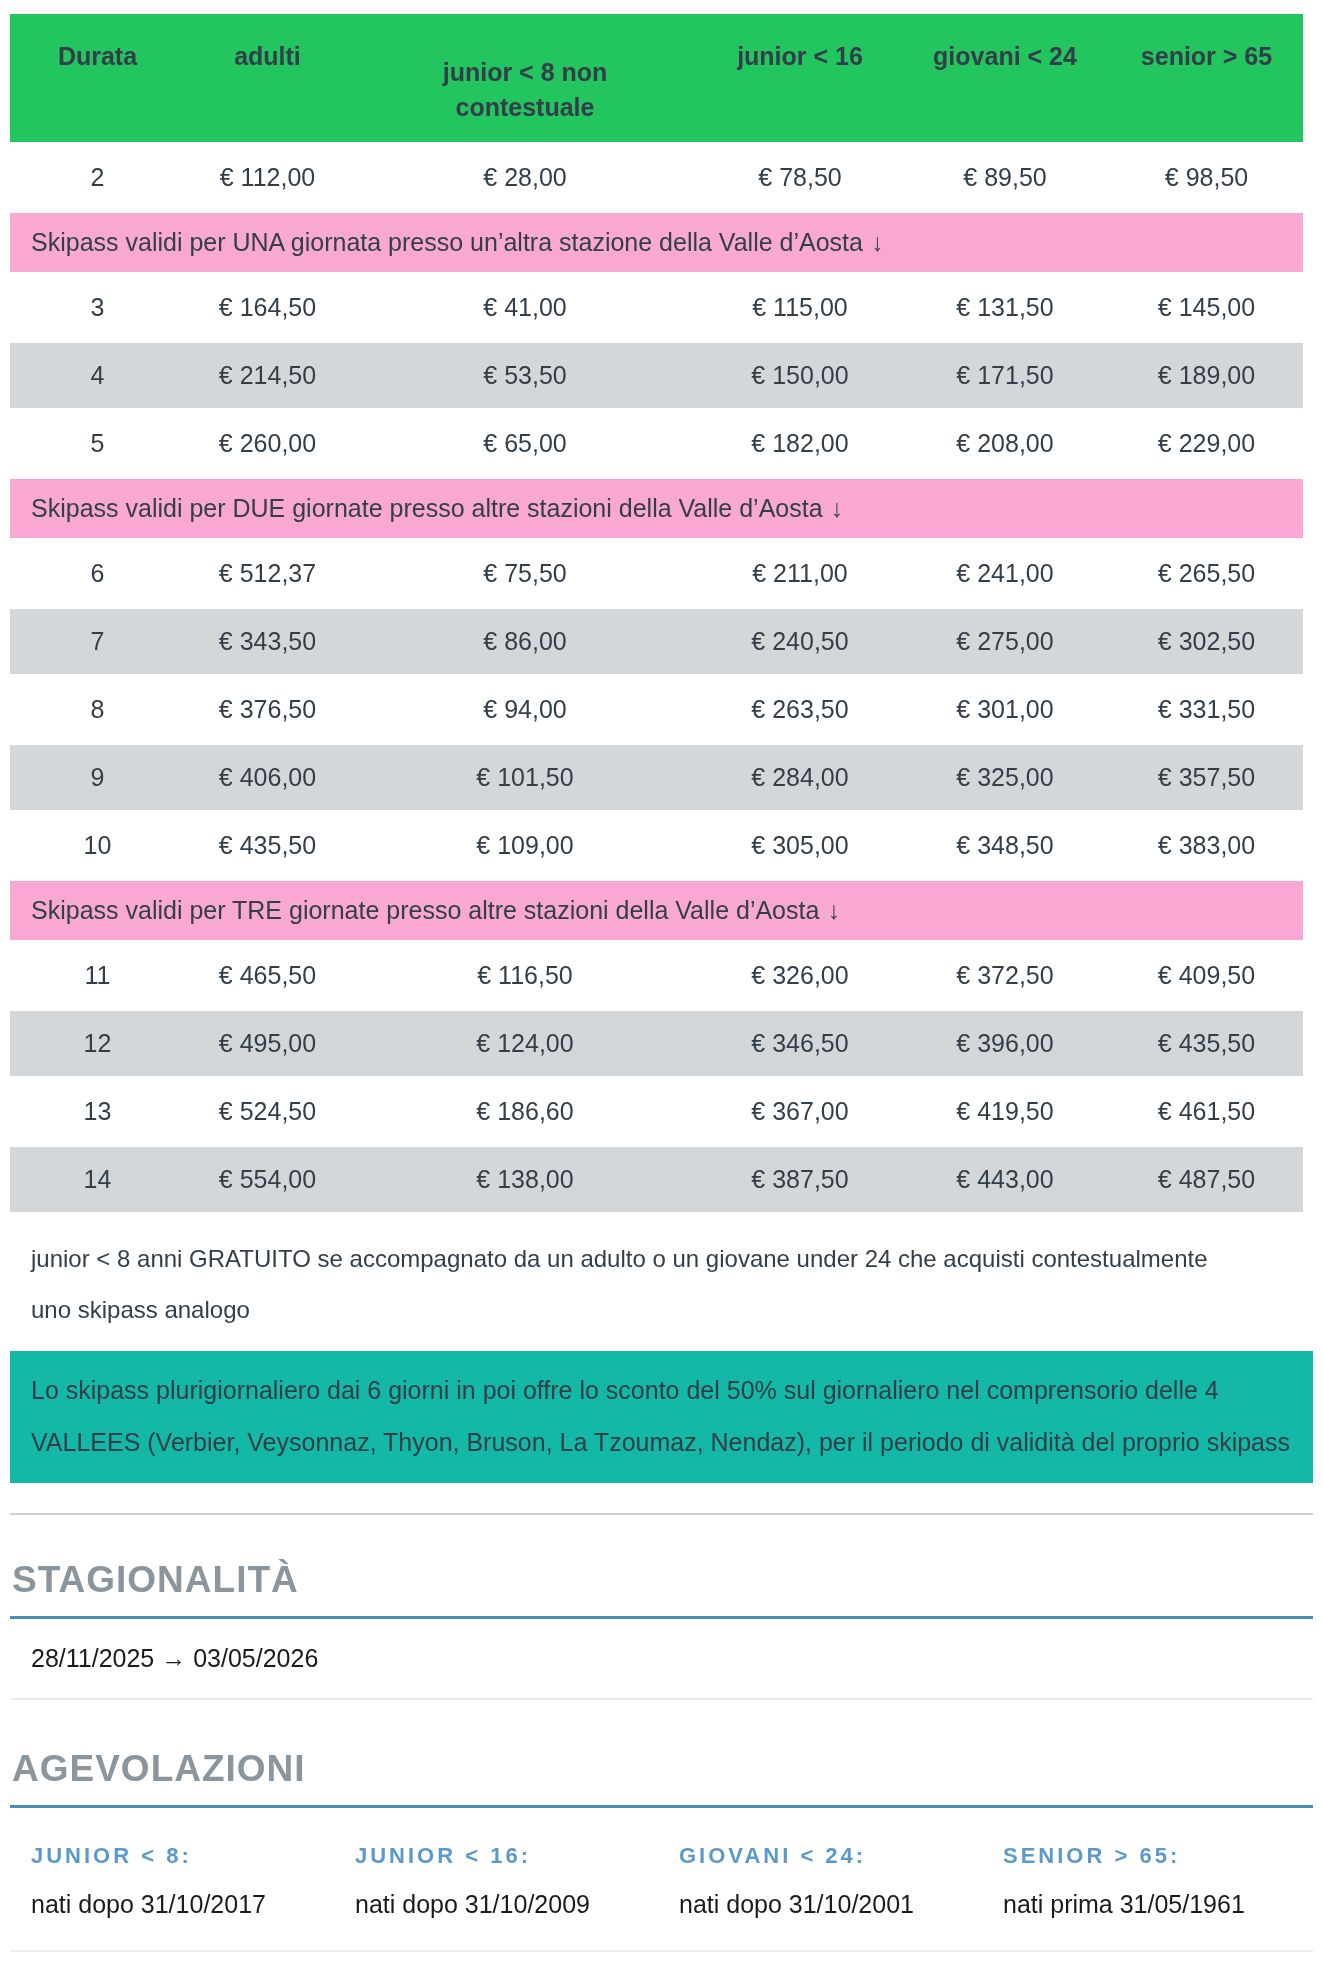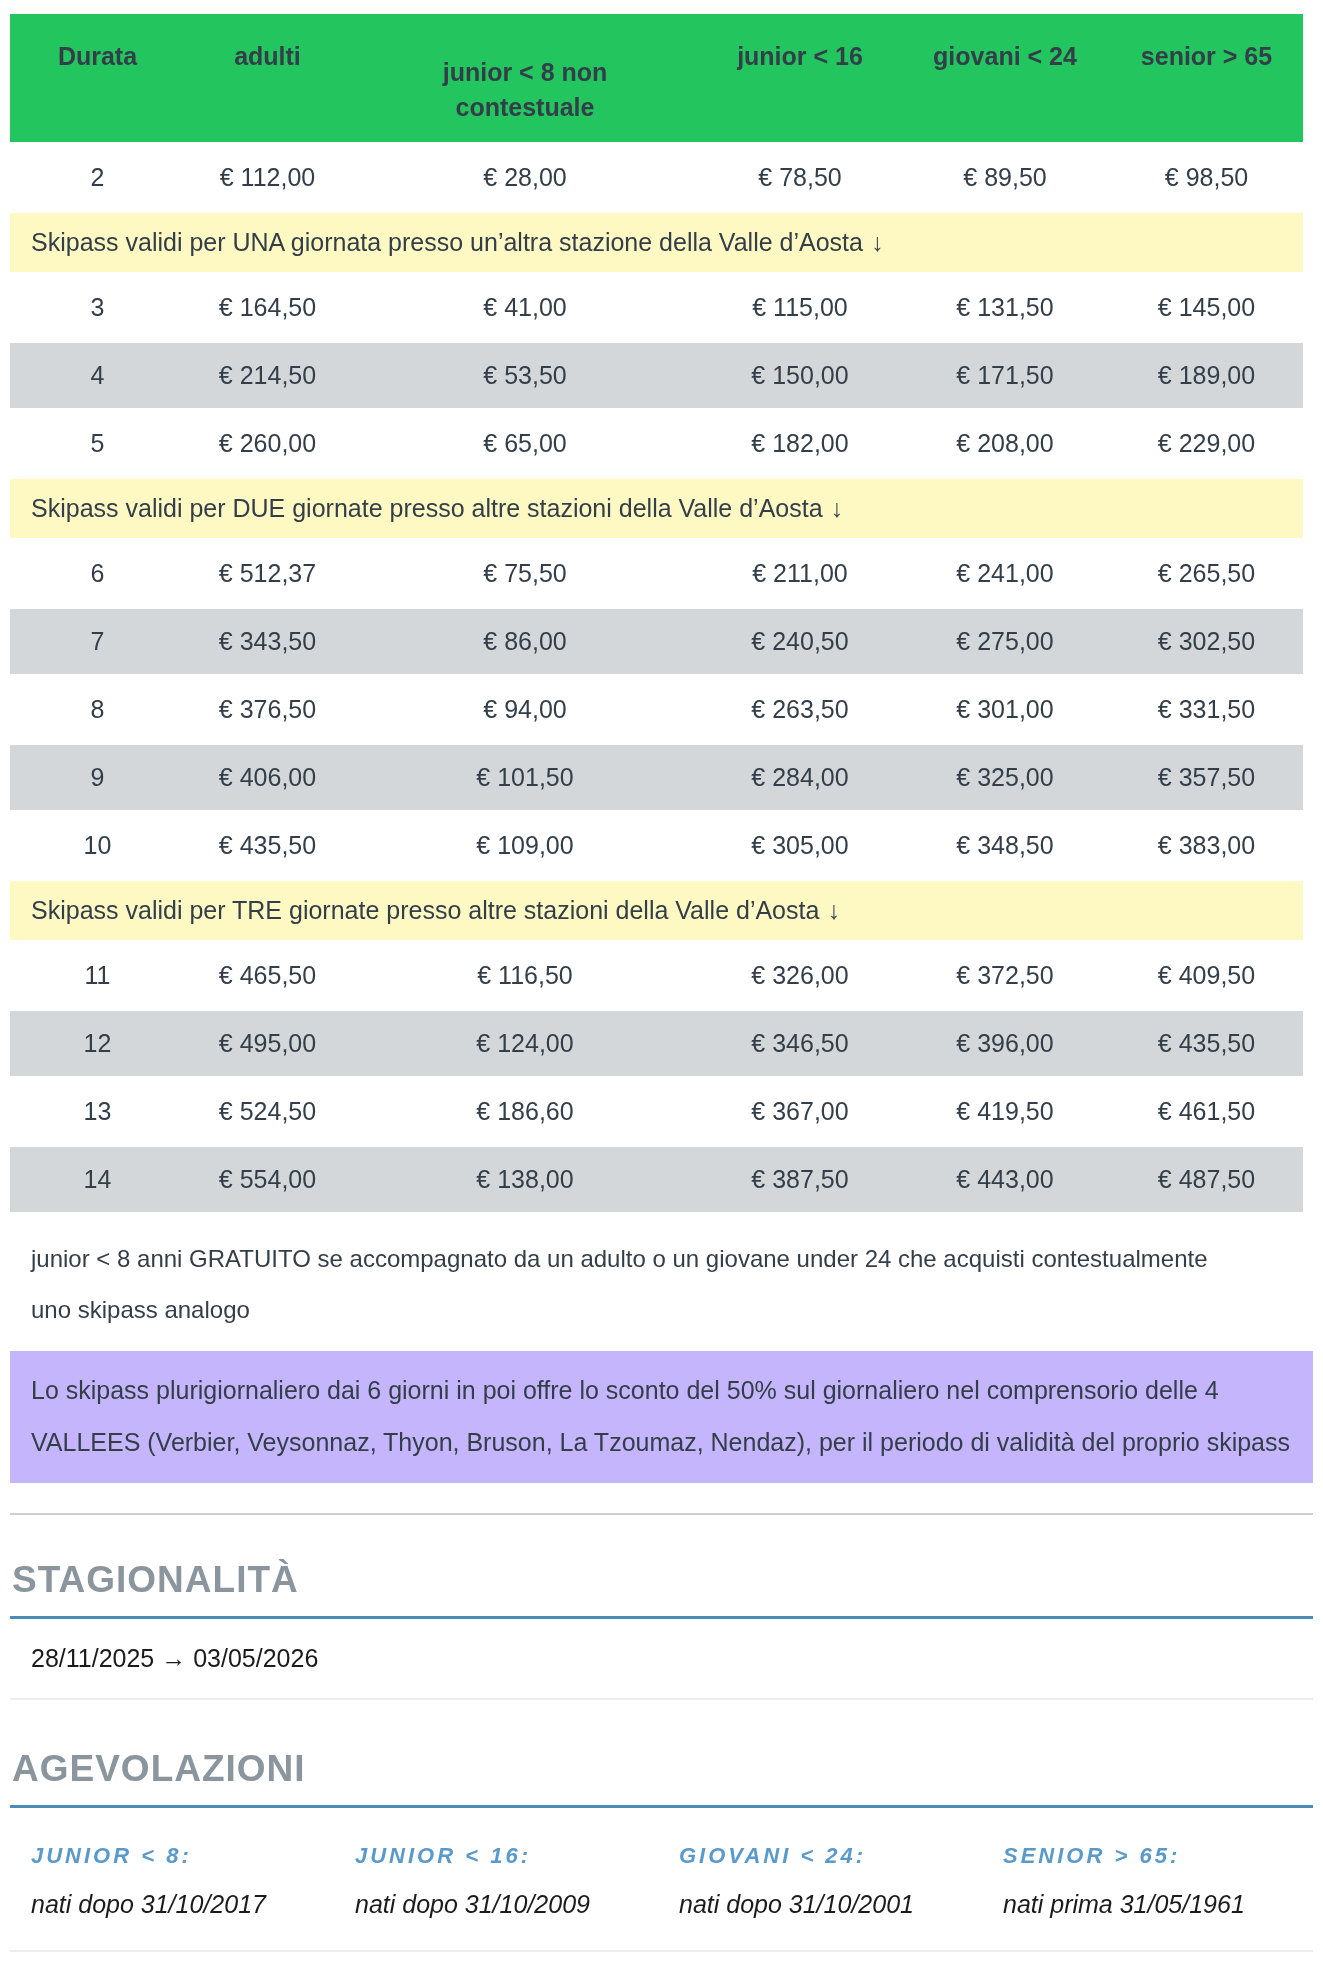--- a/index.html
+++ b/index.html
@@ -37,38 +37,38 @@
   }
   table.prices th .hwrap{max-width:218px;margin:16px auto;}
   table.prices td{
     height:65px;
     box-sizing:border-box;
     text-align:center;
     vertical-align:middle;
   }
   tr.row-gray td{background:#d3d7d9;}
   tr.section-row td{
-    background:#fef9c3;
+    background:#f9a8d4;
     height:59px;
     text-align:left;
     padding-left:21px;
   }
   .arrow-glyph{margin-left:8px;color:#3c4650;}
 
   
   .note-plain{
     margin:18px 10px 0 10px;
     padding-left:21px;
     font-size:24px;
     line-height:51px;
     max-width:1180px;
   }
   .note-gray{
     margin:16px 10px 0 10px;
-    background:#c4b5fd;
+    background:#14b8a6;
     padding:13px 21px 15px 21px;
     font-size:25px;
     line-height:52px;
   }
 
   
   .divider{height:2px;background:#cfcfcf;margin:30px 10px 0 10px;}
   .section-title{
     margin:44px 0 0 12px;
     font-size:37px;
@@ -78,21 +78,20 @@
   }
   .blue-rule{height:3px;background:#4c8cbb;margin:15px 10px 0 10px;}
   .date-row{margin:25px 0 0 31px;font-size:25px;color:#1b1b1b;}
   .light-rule{height:2px;background:#ededed;margin:25px 10px 0 10px;}
   .spacer-agev{margin-top:48px;}
 
   .benefits{
     display:grid;
     grid-template-columns:repeat(4,324px);
     margin:35px 0 0 31px;
-    font-style:italic;
   }
   .benefit-label{
     font-size:22px;
     font-weight:bold;
     letter-spacing:3px;
     color:#5a9aca;
   }
   .benefit-value{margin-top:21px;font-size:25px;color:#1b1b1b;}
   .bottom-rule{margin-top:31px;}
 </style>

